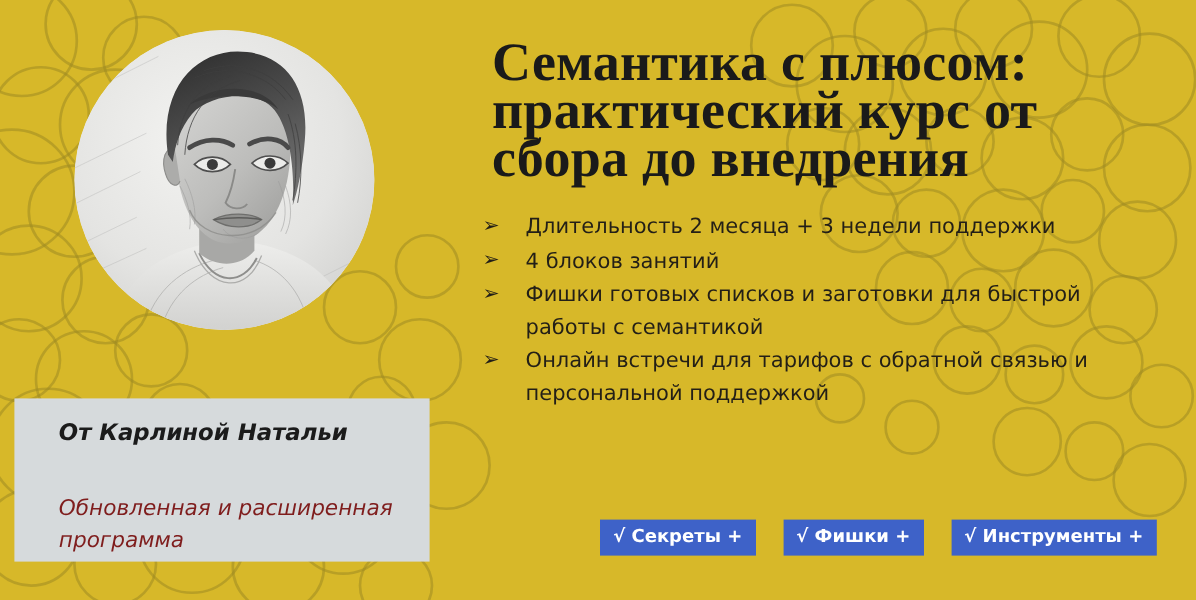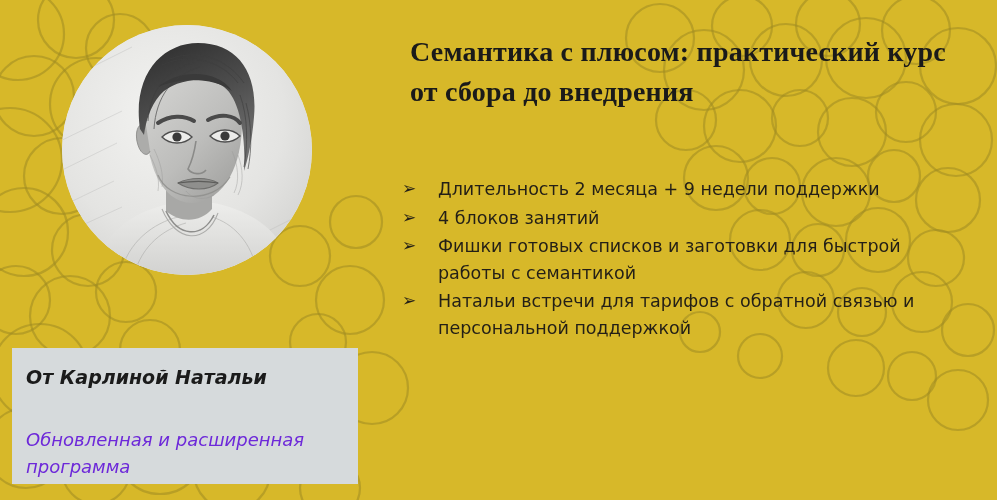--- a/index.html
+++ b/index.html
@@ -48,21 +48,21 @@
 
   
   .title {
     position: absolute;
     left: 410px;
     top: 32px;
     width: 560px;
     margin: 0;
     font-family: "Liberation Serif", "DejaVu Serif", serif;
     font-weight: bold;
-    font-size: 28px;
+    font-size: 45px;
     line-height: 40px;
     color: #1a1a1a;
     letter-spacing: 0.2px;
   }
 
   
   .bullets {
     position: absolute;
     left: 400px;
     top: 176px;
@@ -86,42 +86,42 @@
     top: -1px;
     font-size: 17px;
     line-height: 26.5px;
     color: #231f17;
   }
 
   
   .author-card {
     position: absolute;
     left: 12px;
-    top: 348px;
+    top: 332px;
     width: 346px;
     height: 136px;
     background: #d6dadc;
     box-sizing: border-box;
-    padding: 16px 22px 0 14px;
+    padding: 16px 22px 0 37px;
   }
   .author-name {
     margin: 0;
     font-family: "DejaVu Sans", "Liberation Sans", sans-serif;
     font-size: 19px;
     font-weight: bold;
     font-style: italic;
     color: #1b1b1b;
     line-height: 26px;
   }
   .author-sub {
     margin: 36px 0 0 0;
     font-family: "DejaVu Sans", "Liberation Sans", sans-serif;
     font-size: 18px;
     font-style: italic;
-    color: #6d28d9;
+    color: #7f1d1d;
     line-height: 27px;
   }
 
   
   .badge-row {
     position: absolute;
     left: 500px;
     top: 433px;
     display: flex;
     gap: 23px;
@@ -309,35 +309,40 @@
         <path d="M96 150 C 106 176 150 180 168 152" fill="none" stroke="#8d8d8b" stroke-width="1.2" opacity="0.8"></path>
       </g>
     </svg>
   </div>
 
   <h1 class="title">Семантика с плюсом: практический курс от сбора до внедрения</h1>
 
   <ul class="bullets">
     <li class="bullet">
       <span class="bullet-marker">➢</span>
-      <span>Длительность 2 месяца + 9 недели поддержки</span>
+      <span>Длительность 2 месяца + 3 недели поддержки</span>
     </li>
     <li class="bullet">
       <span class="bullet-marker">➢</span>
       <span>4 блоков занятий</span>
     </li>
     <li class="bullet">
       <span class="bullet-marker">➢</span>
       <span>Фишки готовых списков и заготовки для быстрой работы с семантикой</span>
     </li>
     <li class="bullet">
       <span class="bullet-marker">➢</span>
-      <span>Натальи встречи для тарифов с обратной связью и персональной поддержкой</span>
+      <span>Онлайн встречи для тарифов с обратной связью и персональной поддержкой</span>
     </li>
   </ul>
 
   <div class="author-card">
     <p class="author-name">От Карлиной Натальи</p>
     <p class="author-sub">Обновленная и расширенная программа</p>
   </div>
 
+  <div class="badge-row">
+    <button class="badge">√ Секреты +</button>
+    <button class="badge">√ Фишки +</button>
+    <button class="badge">√ Инструменты +</button>
+  </div>
 
 </div>
 
 </body></html>

